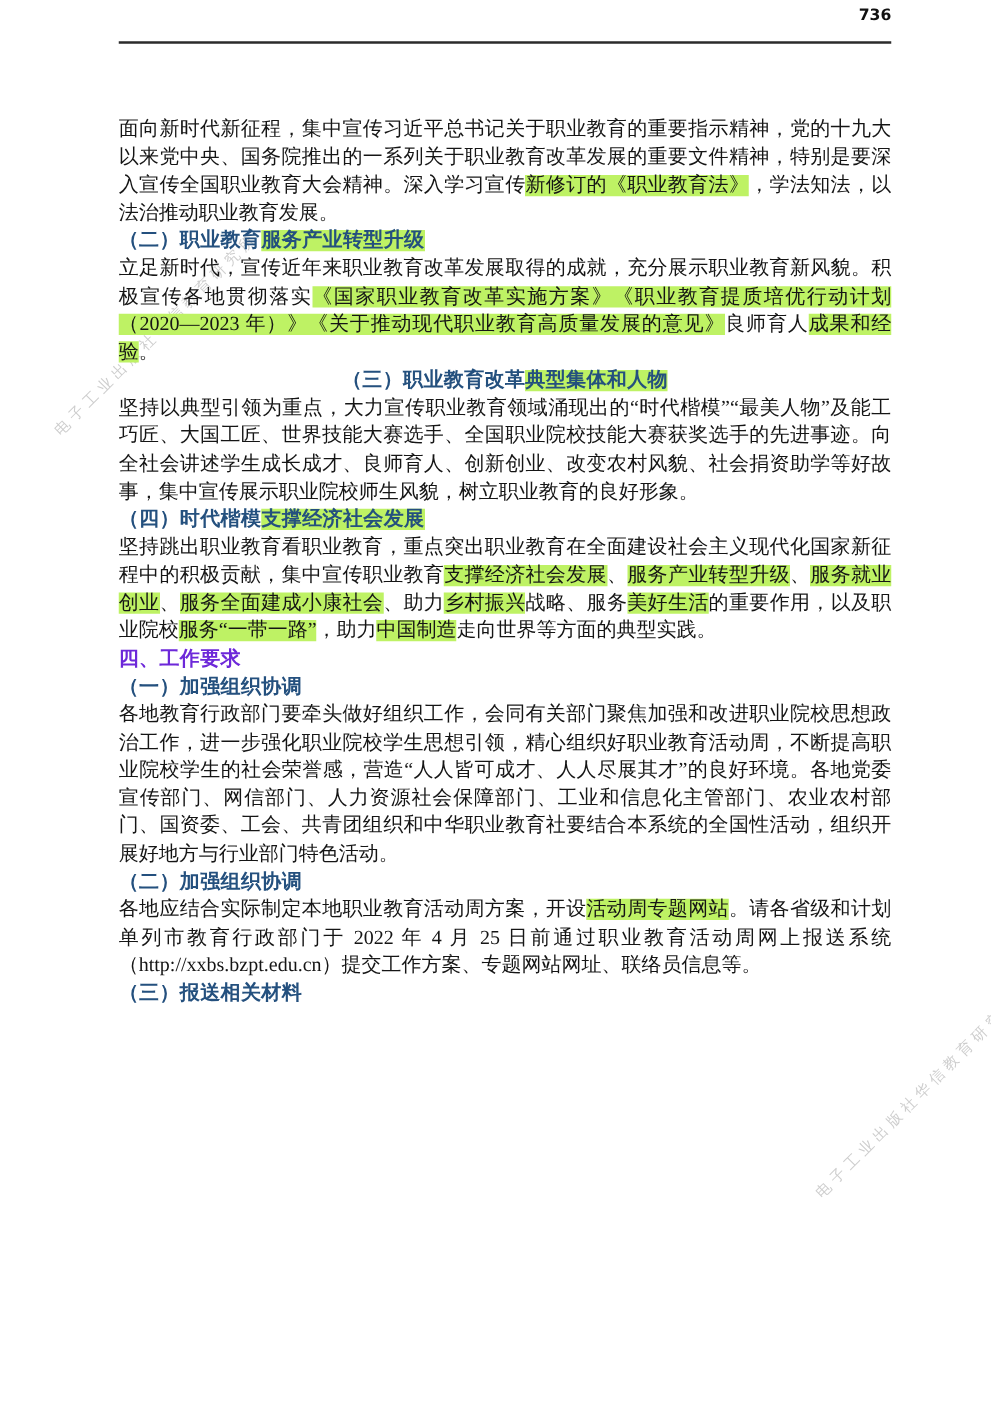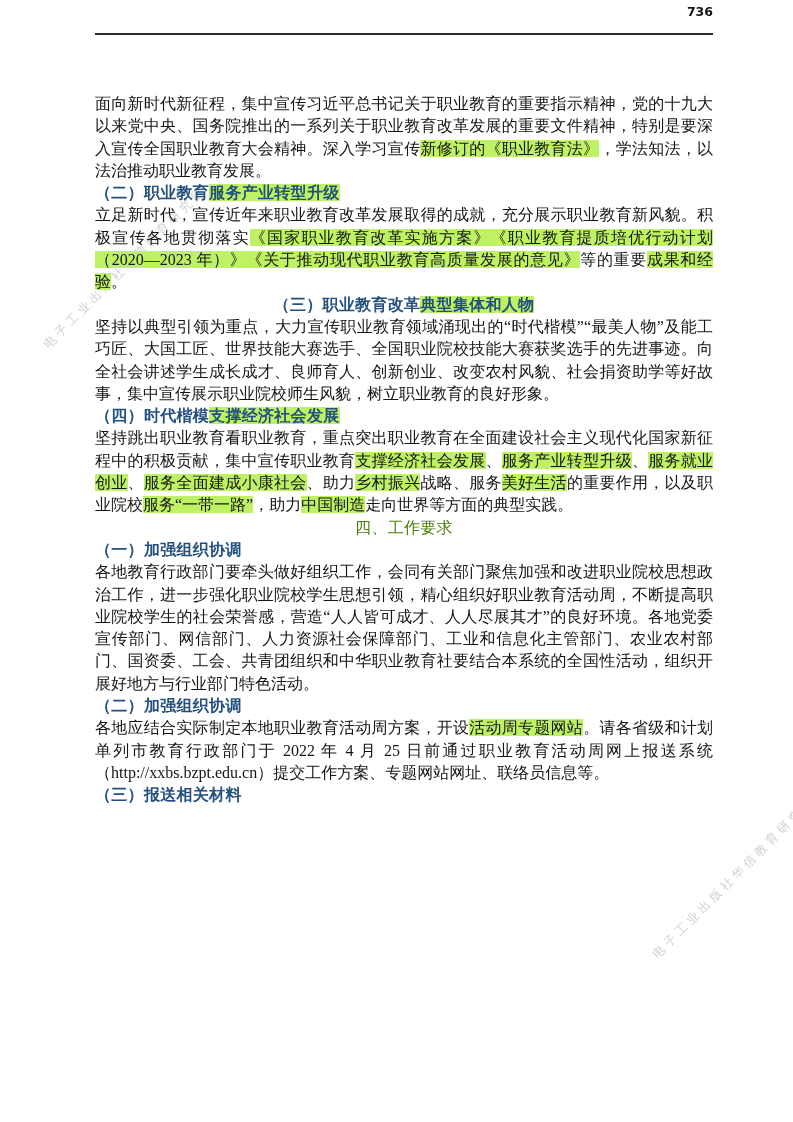--- a/index.html
+++ b/index.html
@@ -67,25 +67,25 @@
     font-size: 16px;
     line-height: 22.3px;
   }
   .h-blue {
     color: #24507e;
     font-weight: bold;
     letter-spacing: 0.3px;
     text-align: left;
   }
   .h-black {
-    color: #4d7c0f;
-    font-weight: normal;
+    color: #6d28d9;
+    font-weight: bold;
     font-size: 16.5px;
     letter-spacing: 0.3px;
-    text-align: center;
+    text-align: left;
   }
   .hl { background: #bef264; }
   .mt15 { margin-top: 15px; }
   .mt21 { margin-top: 21px; }
   .mt18 { margin-top: 18px; text-align: center; }
   .mt14 { margin-top: 14px; }
   .mt20 { margin-top: 20px; }
   .mt41 { margin-top: 41px; }
   .mt22 { margin-top: 22px; }
   .mt9  { margin-top: 9px;  }
@@ -101,21 +101,21 @@
 
   <div class="watermark wm1">电子工业出版社华信教育研究所</div>
   <div class="watermark wm2">电子工业出版社华信教育研究所</div>
 
   <div class="content">
 
     <p><span>面向新时代新征程，集中宣传习近平总书记关于职业教育的重要指示精神，党的十九大以来党中央、国务院推出的一系列关于职业教育改革发展的重要文件精神，特别是要深入宣传全国职业教育大会精神。深入学习宣传</span><span class="hl">新修订的《职业教育法》</span><span>，学法知法，以法治推动职业教育发展。</span></p>
 
     <h3 class="h-blue mt15"><span>（二）职业教育</span><span class="hl">服务产业转型升级</span></h3>
 
-    <p class="mt21"><span>立足新时代，宣传近年来职业教育改革发展取得的成就，充分展示职业教育新风貌。积极宣传各地贯彻落实</span><span class="hl">《国家职业教育改革实施方案》《职业教育提质培优行动计划（2020—2023 年）》《关于推动现代职业教育高质量发展的意见》</span><span>等的重要</span><span class="hl">成果和经验</span><span>。</span></p>
+    <p class="mt21"><span>立足新时代，宣传近年来职业教育改革发展取得的成就，充分展示职业教育新风貌。积极宣传各地贯彻落实</span><span class="hl">《国家职业教育改革实施方案》《职业教育提质培优行动计划（2020—2023 年）》《关于推动现代职业教育高质量发展的意见》</span><span>良师育人</span><span class="hl">成果和经验</span><span>。</span></p>
 
     <h3 class="h-blue mt18"><span>（三）职业教育改革</span><span class="hl">典型集体和人物</span></h3>
 
     <p class="mt14"><span>坚持以典型引领为重点，大力宣传职业教育领域涌现出的“时代楷模”“最美人物”及能工巧匠、大国工匠、世界技能大赛选手、全国职业院校技能大赛获奖选手的先进事迹。向全社会讲述学生成长成才、良师育人、创新创业、改变农村风貌、社会捐资助学等好故事，集中宣传展示职业院校师生风貌，树立职业教育的良好形象。</span></p>
 
     <h3 class="h-blue mt20"><span>（四）时代楷模</span><span class="hl">支撑经济社会发展</span></h3>
 
     <p class="mt14"><span>坚持跳出职业教育看职业教育，重点突出职业教育在全面建设社会主义现代化国家新征程中的积极贡献，集中宣传职业教育</span><span class="hl">支撑经济社会发展</span><span>、</span><span class="hl">服务产业转型升级</span><span>、</span><span class="hl">服务就业创业</span><span>、</span><span class="hl">服务全面建成小康社会</span><span>、助力</span><span class="hl">乡村振兴</span><span>战略、服务</span><span class="hl">美好生活</span><span>的重要作用，以及职业院校</span><span class="hl">服务“一带一路”</span><span>，助力</span><span class="hl">中国制造</span><span>走向世界等方面的典型实践。</span></p>
 
     <h2 class="h-black mt41"><span>四、工作要求</span></h2>

